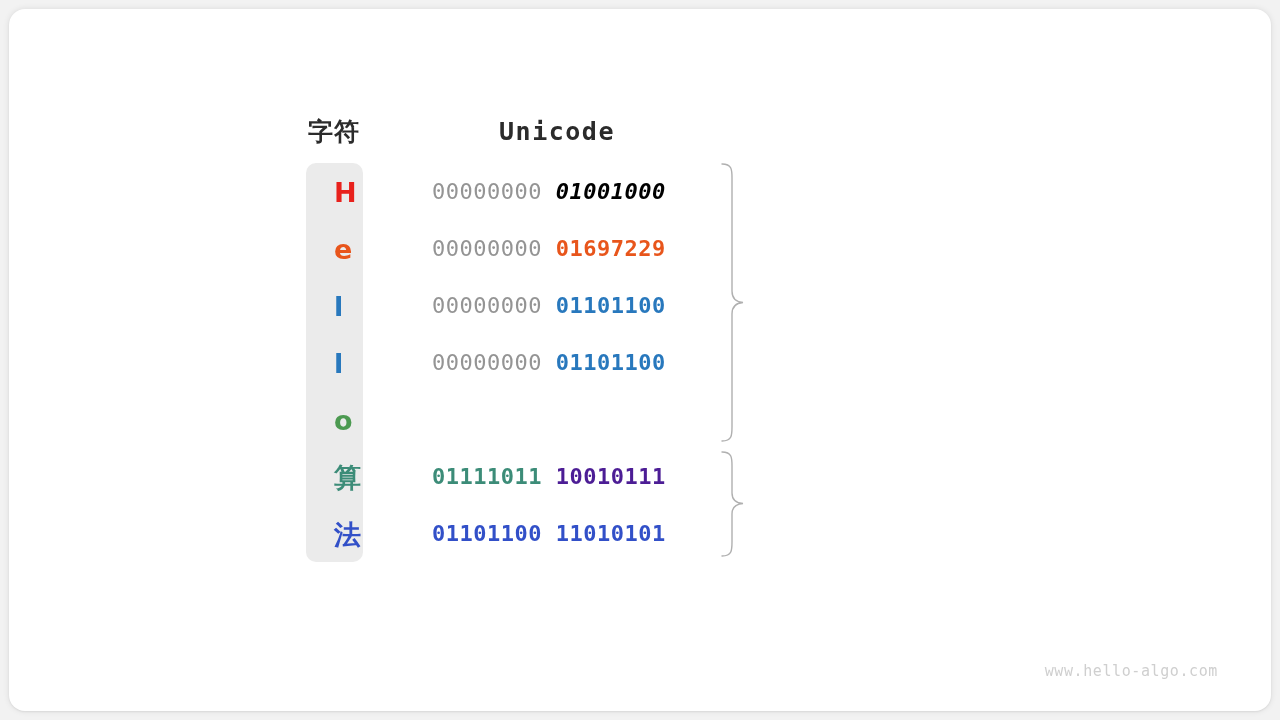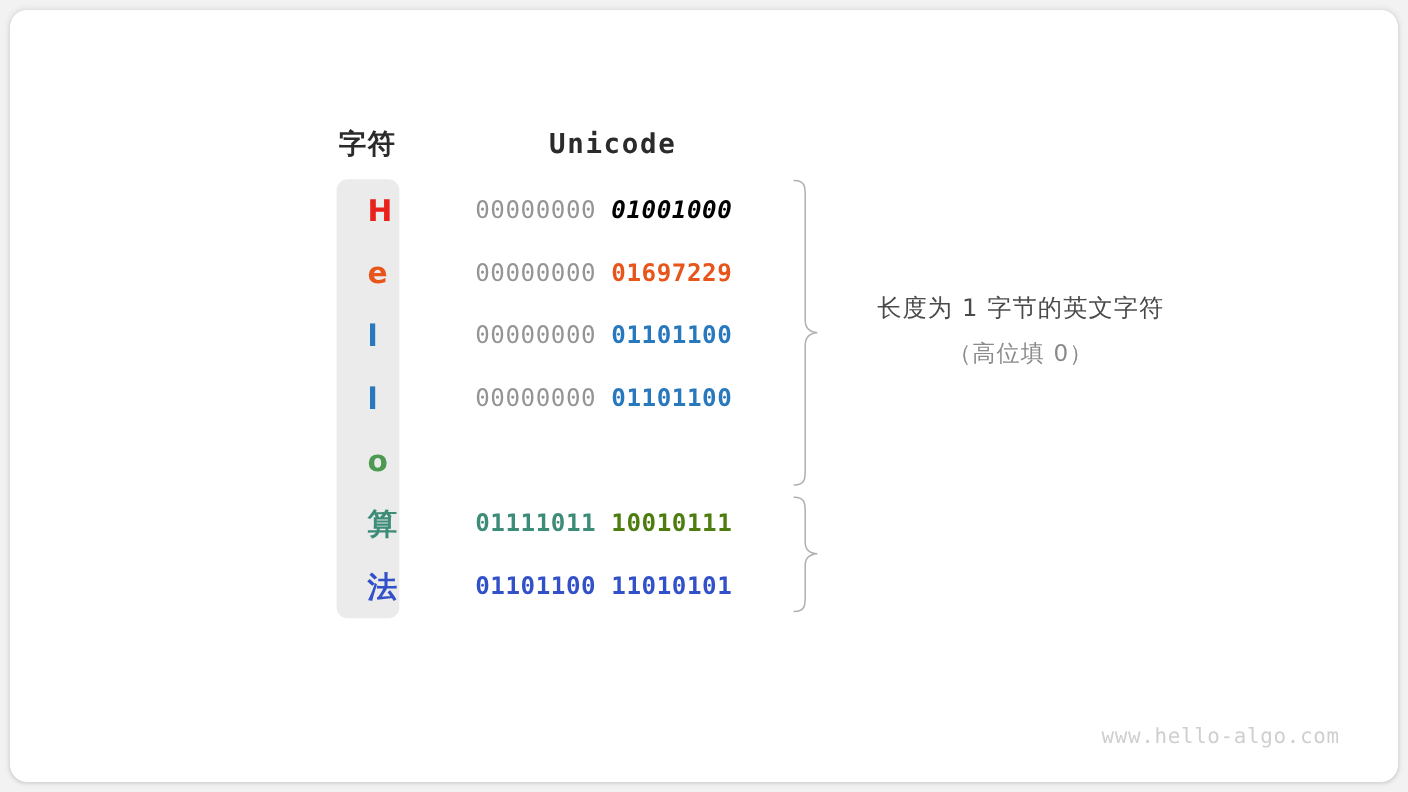--- a/index.html
+++ b/index.html
@@ -119,21 +119,21 @@
   }
   #anno-1 { left: 928px; top: 300px; }
   #anno-2 { left: 928px; top: 501px; }
 
   
   .watermark {
     position: absolute;
     right: 62px;
     bottom: 32px;
     font-family: "DejaVu Sans Mono", "Liberation Mono", monospace;
-    font-size: 19px;
+    font-size: 15px;
     color: #cfcfcf;
     letter-spacing: 0.6px;
     white-space: nowrap;
   }
 </style>
 </head>
 <body>
 
 <div id="canvas">
   <div class="card"></div>
@@ -151,38 +151,34 @@
 
   <div class="char-cell" style="top: 306px; color: rgb(40, 120, 189);">l</div>
   <div class="bits-cell" style="top:306px"><span class="bits-hi">00000000</span><span> </span><span class="bits-lo" style="color: rgb(40, 120, 189);">01101100</span></div>
 
   <div class="char-cell" style="top: 363px; color: rgb(40, 120, 189);">l</div>
   <div class="bits-cell" style="top:363px"><span class="bits-hi">00000000</span><span> </span><span class="bits-lo" style="color: rgb(40, 120, 189);">01101100</span></div>
 
   <div class="char-cell" style="top: 420px; color: rgb(76, 154, 81);">o</div>
 
   <div class="char-cell" style="top: 477px; color: rgb(60, 140, 120);">算</div>
-  <div class="bits-cell" style="top:477px"><span class="bits-lo" style="color: rgb(60, 140, 120);">01111011</span><span> </span><span class="bits-lo" style="color: #4d7c0f; text-align: right;">10010111</span></div>
+  <div class="bits-cell" style="top:477px"><span class="bits-lo" style="color: rgb(60, 140, 120);">01111011</span><span> </span><span class="bits-lo" style="color: #4c1d95; text-align: right;">10010111</span></div>
 
   <div class="char-cell" style="top: 534px; color: rgb(50, 80, 200);">法</div>
   <div class="bits-cell" style="top:534px"><span class="bits-lo" style="color: rgb(50, 80, 200);">01101100</span><span> </span><span class="bits-lo" style="color: rgb(50, 80, 200);">11010101</span></div>
 
   <div class="brace" style="left:716px; top:160px;">
     <svg width="30" height="285" viewBox="0 0 30 285">
       <path d="M6 4 C16 4 16 10 16 18 L16 131 C16 139 20 142 27 142.5
                C20 143 16 146 16 154 L16 267 C16 275 16 281 6 281" fill="none" stroke="#b0b0b0" stroke-width="1.4" stroke-linecap="round"></path>
     </svg>
   </div>
 
   <div class="brace" style="left:716px; top:448px;">
     <svg width="30" height="112" viewBox="0 0 30 112">
       <path d="M6 4 C16 4 16 10 16 18 L16 45 C16 52 20 55 27 55.5
                C20 56 16 59 16 66 L16 94 C16 102 16 108 6 108" fill="none" stroke="#b0b0b0" stroke-width="1.4" stroke-linecap="round"></path>
     </svg>
   </div>
 
-  <div class="anno" id="anno-1">
-    <span class="line1">长度为 1 字节的英文字符</span>
-    <span class="line2">（高位填 0）</span>
-  </div>
 
   <div class="watermark">www.hello-algo.com</div>
 </div>
 
 </body></html>

